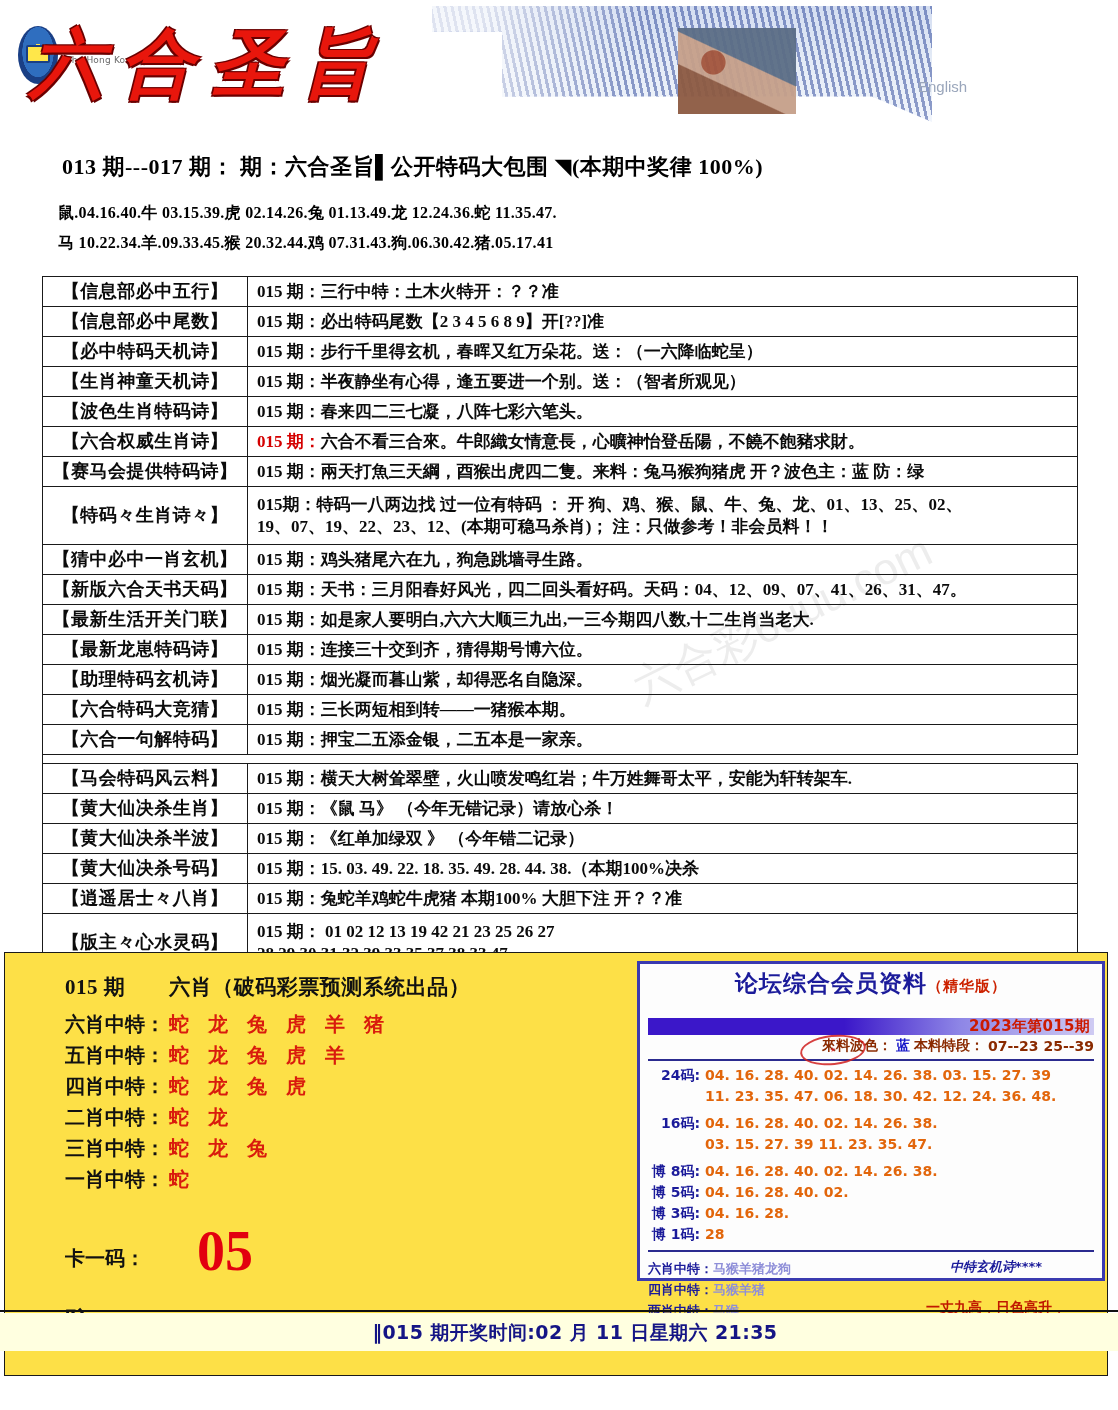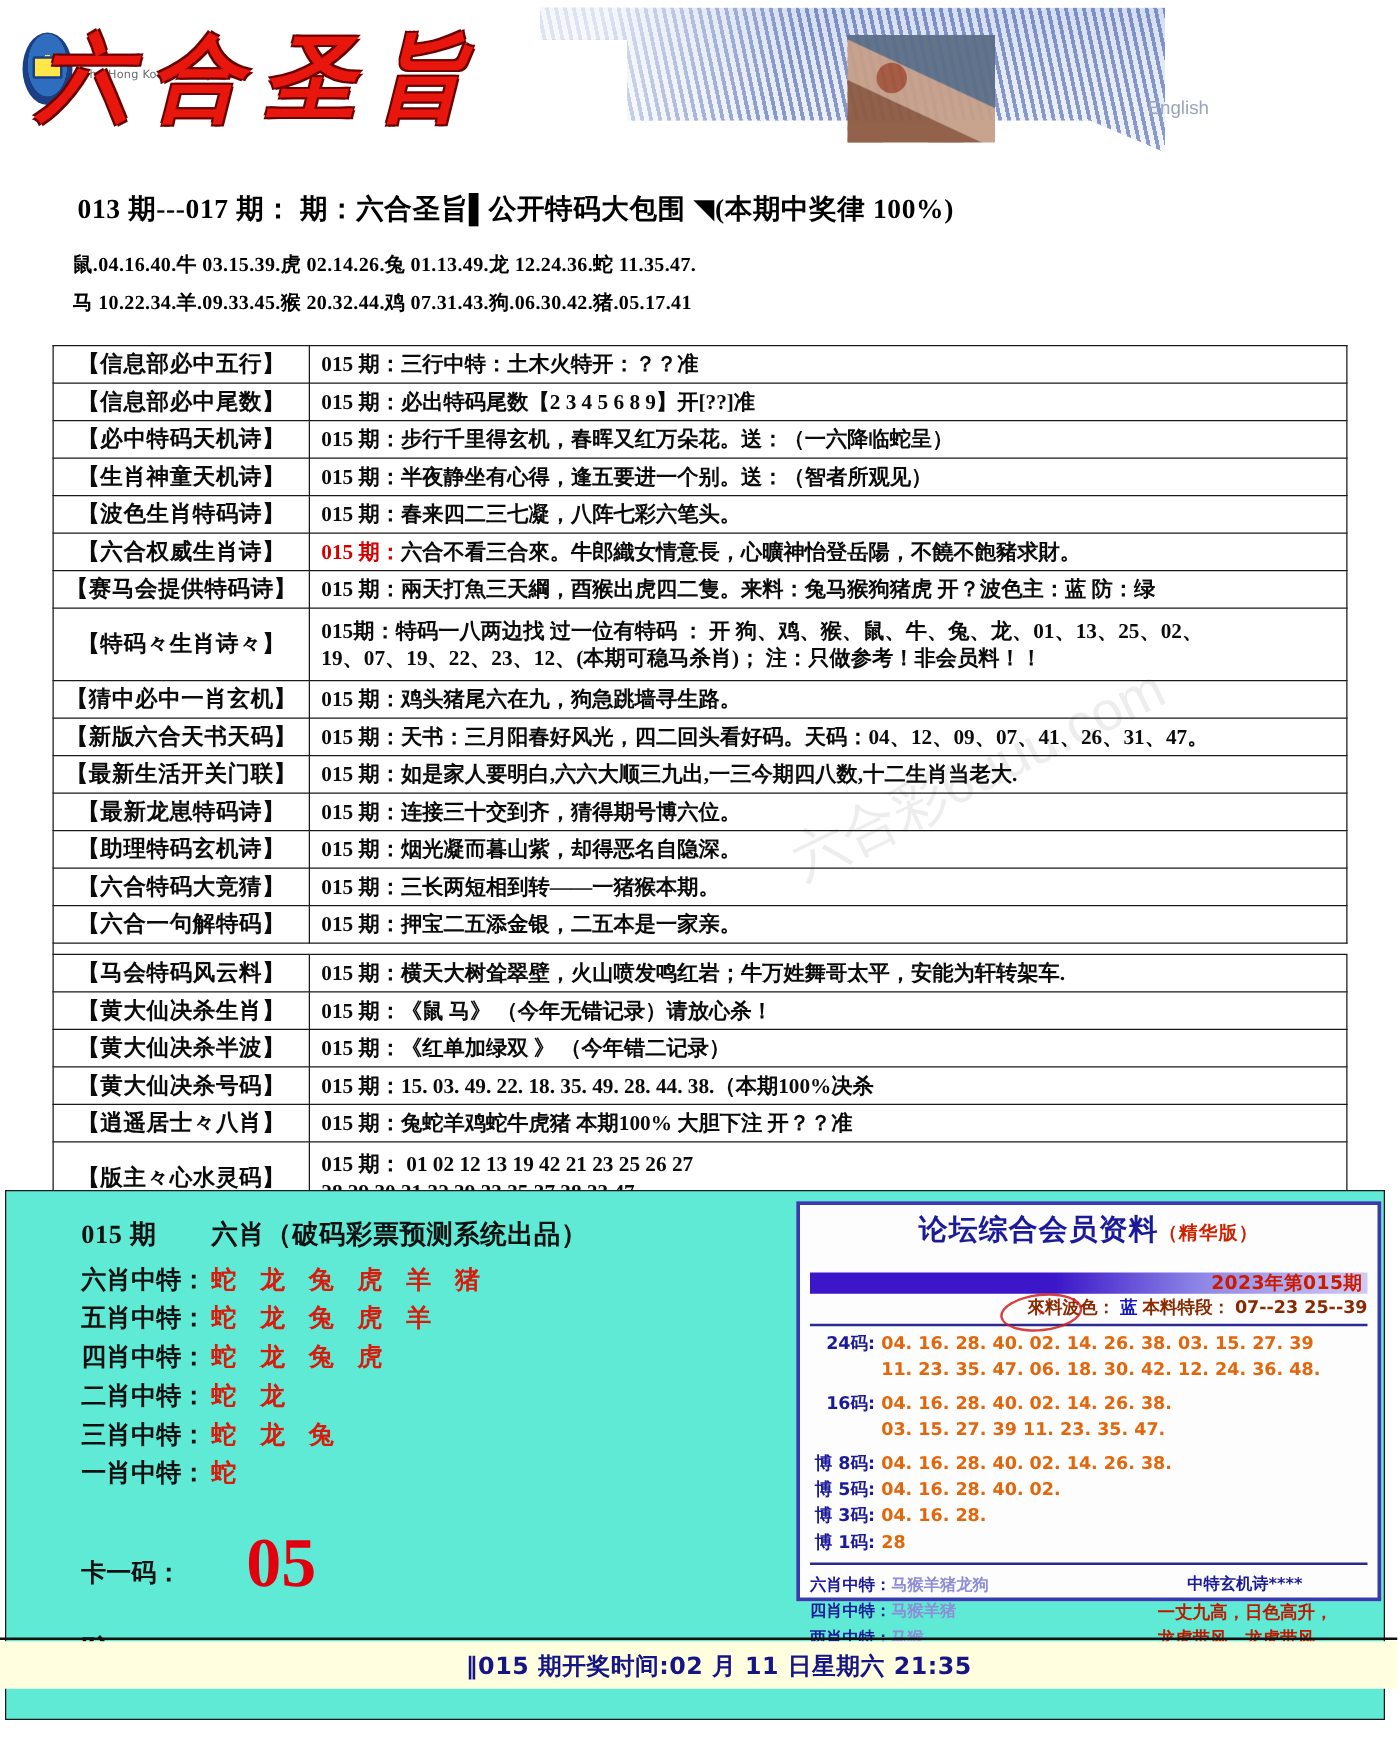--- a/index.html
+++ b/index.html
@@ -155,21 +155,21 @@
   .row-h2 { height: 58px; }
   .red-label { color: #d40000; }
   .orange-text { color: #e08a19; }
 
   
   .bottom-panel {
     position: absolute;
     left: 4px; top: 952px;
     width: 1104px; height: 424px;
     border: 1.6px solid #1a1a1a;
-    background: #5eead4;
+    background: #fde047;
     box-sizing: border-box;
   }
   .bp-left {
     position: absolute;
     left: 60px; top: 20px;
     width: 560px;
   }
   .bp-title {
     font-size: 21px; font-weight: bold; color: #111;
     margin-bottom: 8px;
@@ -277,21 +277,21 @@
   }
   .ib-bot { display: flex; }
   .ib-bot-l { width: 250px; }
   .ib-bot-r { flex: 1; text-align: center; }
   .ib-brow {
     font-size: 13px; font-weight: bold; color: #1b1b9a;
     line-height: 21px; white-space: nowrap;
   }
   .ib-brow .v { color: #8e8ed8; }
   .ib-poem-t {
-    font-size: 13px; font-weight: bold; color: #1b1b9a; margin-bottom: 4px;
+    font-size: 13px; font-weight: bold; color: #1b1b9a; margin-bottom: 21px; font-style: italic;
   }
   .ib-poem {
     font-size: 14px; font-weight: bold; color: #c01800;
     line-height: 21px; white-space: nowrap; text-align: center;
   }
 
   
   .footer-rule {
     position: absolute;
     left: 0; top: 1310px; width: 1118px;

